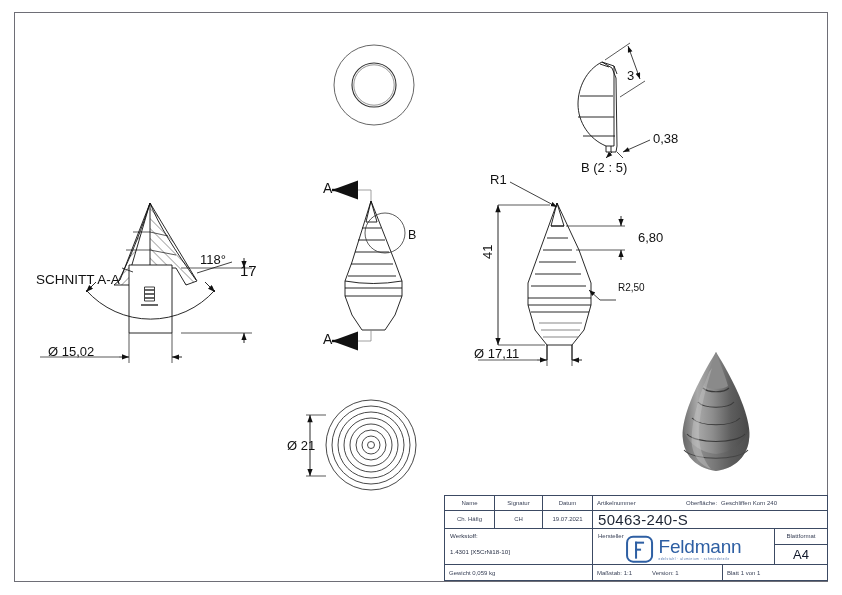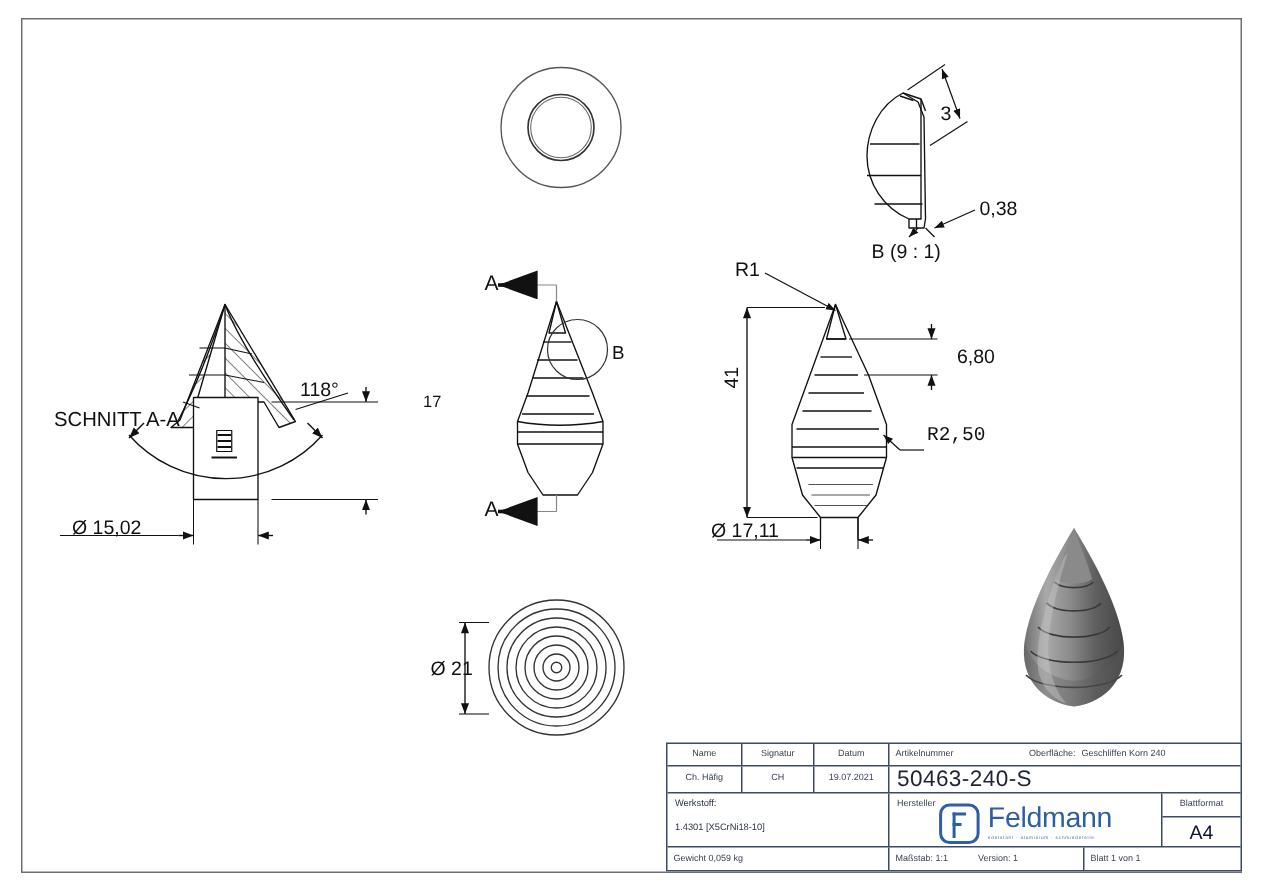--- a/index.html
+++ b/index.html
@@ -403,43 +403,43 @@
 
       <path d="M709,372 C699,396 690,424 692,446 C694,458 702,466 711,469
                C703,460 698,446 699,428 C701,406 706,388 712,368 Z" fill="#c6c6c6" opacity="0.45"></path>
     </g>
   </svg>
 
   <div class="dimtxt" style="left:36px; top:272px; font-size:13.5px;">SCHNITT A-A</div>
 
   <div class="dimtxt" style="left:200px; top:252px; font-size:13px;">118°</div>
 
-  <div class="dimtxt" style="left:240px; top:262px; font-size:11px;margin-left:42px;">17</div>
+  <div class="dimtxt" style="left:240px; top:262px; font-size:15px;">17</div>
 
   <div class="dimtxt" style="left:48px; top:344px; font-size:13px;">Ø 15,02</div>
 
   <div class="dimtxt" style="left:323px; top:180px; font-size:14px;">A</div>
 
   <div class="dimtxt" style="left:323px; top:331px; font-size:14px;">A</div>
 
   <div class="dimtxt" style="left:408px; top:228px; font-size:12.5px;">B</div>
 
   <div class="dimtxt" style="left:627px; top:68px; font-size:13px;">3</div>
 
   <div class="dimtxt" style="left:653px; top:131px; font-size:13px;">0,38</div>
 
-  <div class="dimtxt" style="left:581px; top:160px; font-size:13px;">B (9 : 1)</div>
+  <div class="dimtxt" style="left:581px; top:160px; font-size:13px;">B (2 : 5)</div>
 
   <div class="dimtxt" style="left:490px; top:172px; font-size:13px;">R1</div>
 
   <div class="dimtxt" style="left:480px; top:259px; font-size:13px; transform:rotate(-90deg); transform-origin:left top;">41</div>
 
   <div class="dimtxt" style="left:607px; top:230px; font-size:13px;margin-left:31px;">6,80</div>
 
-  <div class="dimtxt" style="left:618px; top:282px; font-size:13px;font-family:Liberation Mono, monospace;">R2,50</div>
+  <div class="dimtxt" style="left:618px; top:282px; font-size:10px;">R2,50</div>
 
   <div class="dimtxt" style="left:474px; top:346px; font-size:13px;">Ø 17,11</div>
 
   <div class="dimtxt" style="left:287px; top:438px; font-size:13px;">Ø 21</div>
 
   <div class="titleblock">
 
     <div class="tb-row tb-r1">
       <div class="cell cc bd-r w-name small-lab">Name</div>
       <div class="cell cc bd-r w-sig small-lab">Signatur</div>

